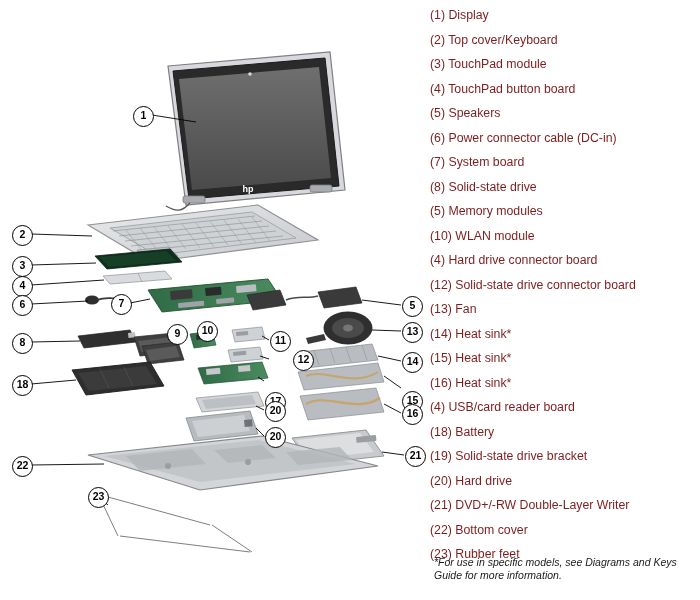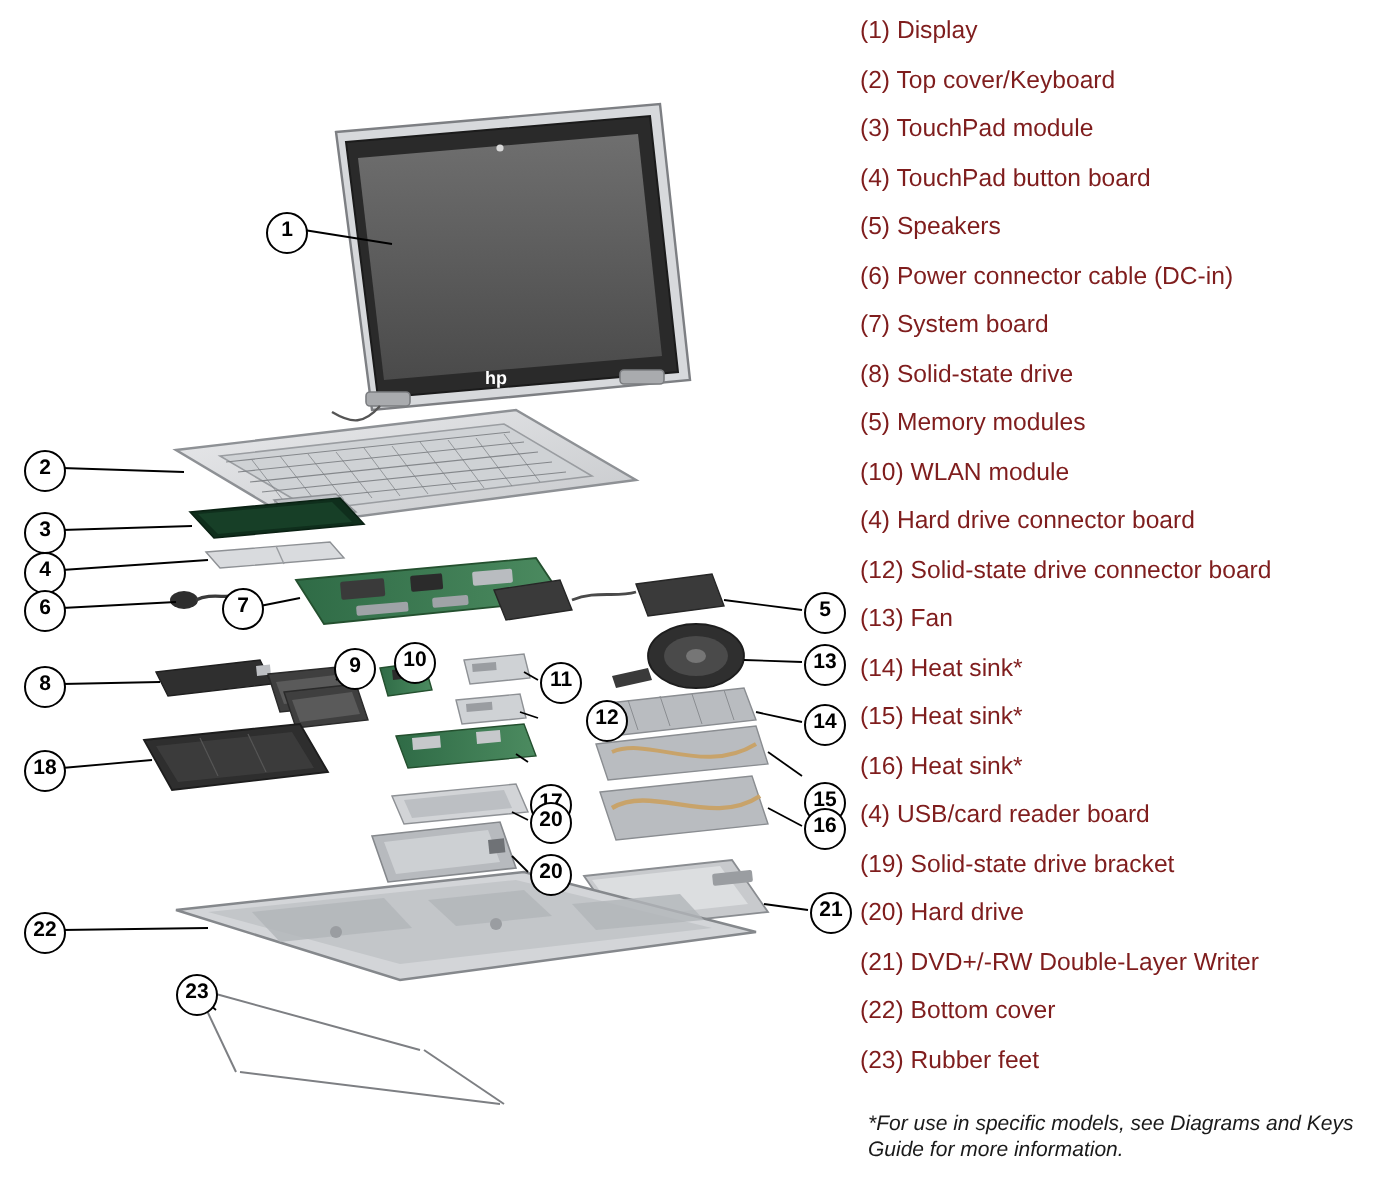--- a/index.html
+++ b/index.html
@@ -345,20 +345,21 @@
       <div class="legend-item">(8) Solid-state drive</div>
       <div class="legend-item">(5) Memory modules</div>
       <div class="legend-item">(10) WLAN module</div>
       <div class="legend-item">(4) Hard drive connector board</div>
       <div class="legend-item">(12) Solid-state drive connector board</div>
       <div class="legend-item">(13) Fan</div>
       <div class="legend-item">(14) Heat sink*</div>
       <div class="legend-item">(15) Heat sink*</div>
       <div class="legend-item">(16) Heat sink*</div>
       <div class="legend-item">(4) USB/card reader board</div>
+      <div class="legend-item">(18) Battery</div>
       <div class="legend-item">(19) Solid-state drive bracket</div>
       <div class="legend-item">(20) Hard drive</div>
       <div class="legend-item">(21) DVD+/-RW Double-Layer Writer</div>
       <div class="legend-item">(22) Bottom cover</div>
       <div class="legend-item">(23) Rubber feet</div>
     </div>
   <div id="legend-note">*For use in specific models, see Diagrams and Keys Guide for more information.</div>
 
 </div>
 

